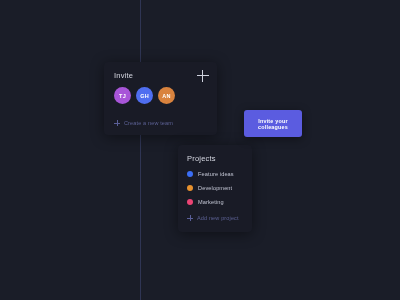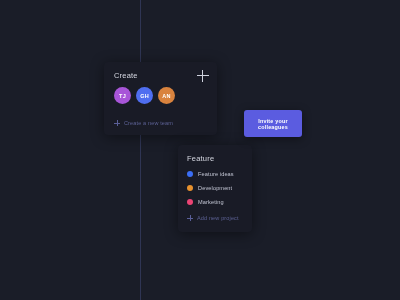--- a/index.html
+++ b/index.html
@@ -202,21 +202,21 @@
   }
 </style>
 </head>
 <body style="background: rgb(26, 29, 40);">
 
 <div id="stage">
 
   <div class="guide-line" style="background: rgb(52, 58, 92);"></div>
 
   <div class="card card-teams" style="background: rgb(25, 27, 38);">
-    <div class="teams-head">Create</div>
+    <div class="teams-head">Invite</div>
 
     <div class="plus-add-team"></div>
 
     <div class="avatar-row">
       <div class="avatar" style="background: rgb(168, 85, 216);">
         <span>TJ</span>
       </div>
       <div class="avatar" style="background: rgb(79, 110, 240);">
         <span>GH</span>
       </div>
@@ -225,21 +225,21 @@
       </div>
     </div>
 
     <div class="link-row">
       <span class="link-plus"></span>
       <span class="link-text">Create a new team</span>
     </div>
   </div>
 
   <div class="card card-projects" style="background: rgb(25, 27, 38);">
-    <div class="projects-head">Feature</div>
+    <div class="projects-head">Projects</div>
 
     <div class="project-list">
       <div class="project-item">
         <span class="project-dot" style="background: rgb(59, 110, 245);"></span>
         <span class="project-label">Feature ideas</span>
       </div>
       <div class="project-item">
         <span class="project-dot" style="background: rgb(232, 146, 46);"></span>
         <span class="project-label">Development</span>
       </div>

